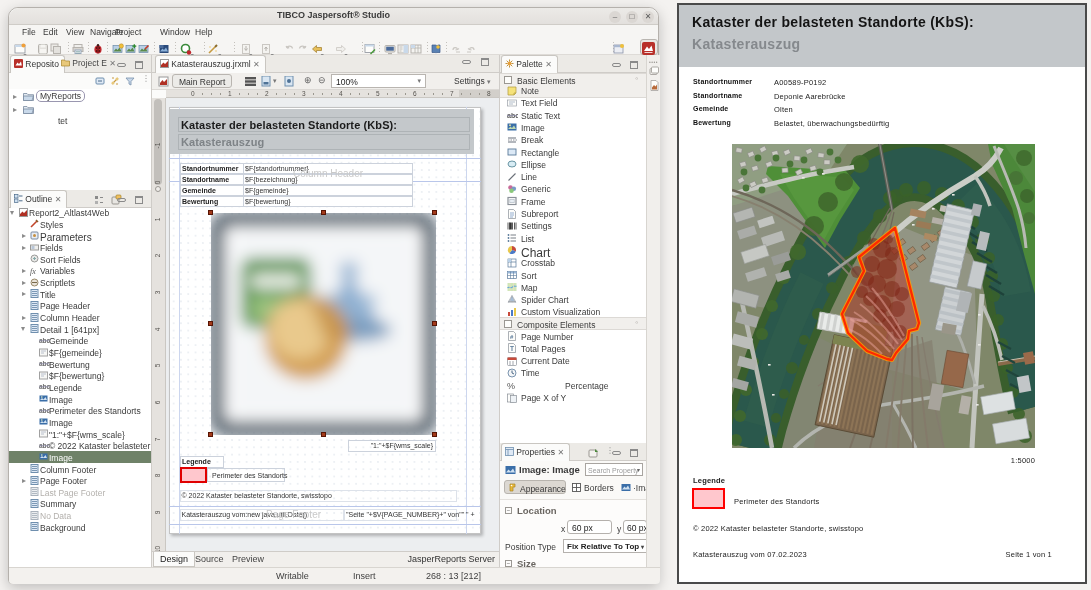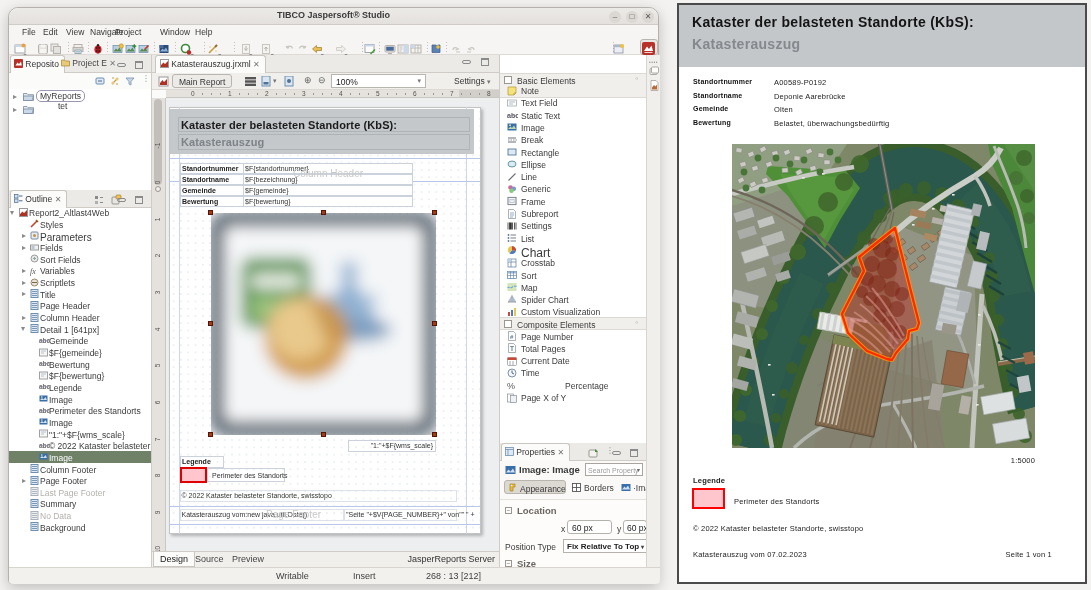--- a/index.html
+++ b/index.html
@@ -245,21 +245,21 @@
       <svg style="position:absolute;left:14px;top:3px;" width="11" height="9" viewBox="0 0 11 9">
           <path d="M0.5 1.5 h3.5 l1 1.2 h5.5 v5.8 h-10 Z" fill="#e4ecf4" stroke="#7a8aa0" stroke-width="0.8"></path>
           <path d="M0.5 4 h10 l-1.5 4.5 h-8.5 Z" fill="#c9d9ea" stroke="#7a8aa0" stroke-width="0.8"></path>
         </svg>
       <span style="position:absolute;left:27px;top:1px;font-size:8.5px;color:#3a3a3a;border:1px solid #9a97b0;border-radius:5px;padding:0 3px;">MyReports</span>
       <span style="position:absolute;left:4px;top:15.5px;font-size:8px;color:#8a8a8a;">▸</span>
       <svg style="position:absolute;left:14px;top:15.5px;" width="11" height="9" viewBox="0 0 11 9">
           <path d="M0.5 1.5 h3.5 l1 1.2 h5.5 v5.8 h-10 Z" fill="#e4ecf4" stroke="#7a8aa0" stroke-width="0.8"></path>
           <path d="M0.5 4 h10 l-1.5 4.5 h-8.5 Z" fill="#c9d9ea" stroke="#7a8aa0" stroke-width="0.8"></path>
         </svg>
-      <span style="position:absolute;left:29px;top:12px;font-size:8.5px;color:#3a3a3a;padding-left:20px;">tet</span>
+      <span style="position:absolute;left:29px;top:27px;font-size:8.5px;color:#3a3a3a;padding-left:20px;">tet</span>
     </div>
     <div class="tabrow" style="left:0;top:135px;width:143px;">
       <div class="tab" style="left:1px;padding-left:3px;"><svg width="9" height="9" style="vertical-align:-1px" viewBox="0 0 9 9">
             <rect x="0.5" y="0.5" width="3.5" height="3.5" fill="#cfe0f0" stroke="#4a6a8a" stroke-width="0.7"></rect>
             <rect x="0.5" y="5" width="3.5" height="3.5" fill="#cfe0f0" stroke="#4a6a8a" stroke-width="0.7"></rect>
             <path d="M5 2 h3.5 M5 6.8 h3.5" stroke="#4a6a8a"></path>
           </svg> Outline <span class="x">✕</span></div>
       <svg class="abs" style="left:85px;top:5px;" width="10" height="10" viewBox="0 0 10 10">
           <rect x="1" y="1" width="3" height="3" fill="#8a8a8a"></rect>
           <rect x="1" y="6" width="3" height="3" fill="#b0b0b0"></rect>
@@ -717,20 +717,28 @@
 
     <div class="abs" style="left:0;top:496px;width:347px;height:16px;background:#f1efec;border-top:1px solid #cfccc8;">
       <div class="abs" style="left:1px;top:0px;height:15px;background:#fbfbfa;border:1px solid #c9c6c1;border-top:none;font-size:9px;color:#222;padding:2px 6px;">Design</div>
       <div class="abs" style="left:43px;top:2px;font-size:9px;color:#444;">Source</div>
       <div class="abs" style="left:80px;top:2px;font-size:9px;color:#444;">Preview</div>
       <div class="abs" style="right:4px;top:2px;font-size:9px;color:#333;">JasperReports Server</div>
     </div>
   </div>
 
   <div id="rightpanel" class="abs" style="left:490px;top:47px;width:147px;height:512px;background:#fff;border-left:1px solid #cfccc8;overflow:hidden;">
+    <div class="tabrow" style="left:0;top:0;width:147px;">
+      <div class="tab" style="left:1px;padding-left:3px;"><svg width="9" height="9" style="vertical-align:-1px" viewBox="0 0 9 9">
+            <circle cx="4.5" cy="4.5" r="2" fill="#e8a03a"></circle>
+            <path d="M4.5 0.5 v2 M4.5 6.5 v2 M0.5 4.5 h2 M6.5 4.5 h2 M1.7 1.7 l1.4 1.4 M5.9 5.9 l1.4 1.4 M7.3 1.7 L5.9 3.1 M3.1 5.9 L1.7 7.3" stroke="#b8862a" stroke-width="0.9"></path>
+          </svg> Palette <span class="x">✕</span></div>
+      <div class="abs" style="right:26px;top:8px;width:9px;height:4px;border:1px solid #8a8a8a;border-radius:2px;"></div>
+      <div class="abs" style="right:9px;top:6px;width:8px;height:8px;border:1px solid #8a8a8a;border-top-width:2px;"></div>
+    </div>
     <div class="abs" style="left:0;top:18px;width:147px;height:25px;background:#f1efec;border-top:1px solid #dcd9d5;border-bottom:1px solid #dcd9d5;">
       <span style="position:absolute;left:4px;top:2px;width:8px;height:8px;background:#fdfdfb;border:1px solid #9a9792;"></span>
       <span style="position:absolute;left:17px;top:1.5px;font-size:8.5px;color:#3a3a3a;">Basic Elements</span>
       <span style="position:absolute;right:9px;top:0px;font-size:8px;color:#9a9792;">◦</span>
       </div>
       <div class="abs" style="left:0;top:29.5px;height:12px;">
       <span style="position:absolute;left:7px;top:1px;">
           <svg width="10" height="10" viewBox="0 0 10 10">
             <path d="M1 1 h8 v6 l-2 2 h-6 Z" fill="#f5e27a" stroke="#b09a3a" stroke-width="0.7"></path>
             <path d="M7 9 V7 h2" fill="none" stroke="#b09a3a" stroke-width="0.7"></path>

